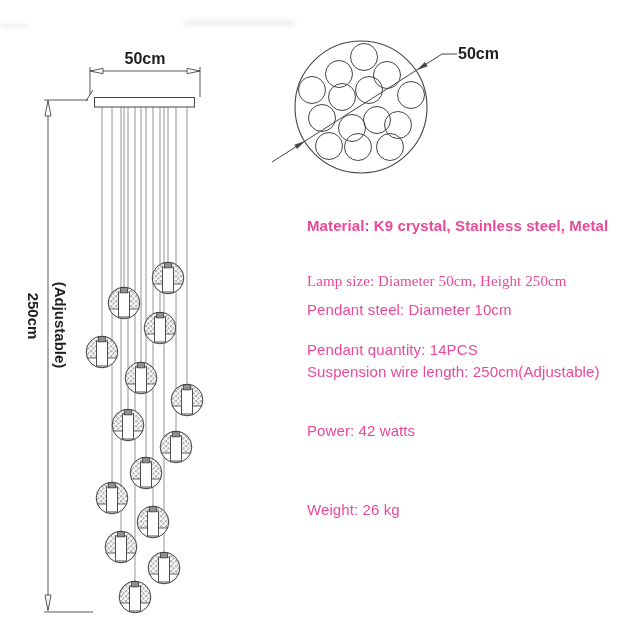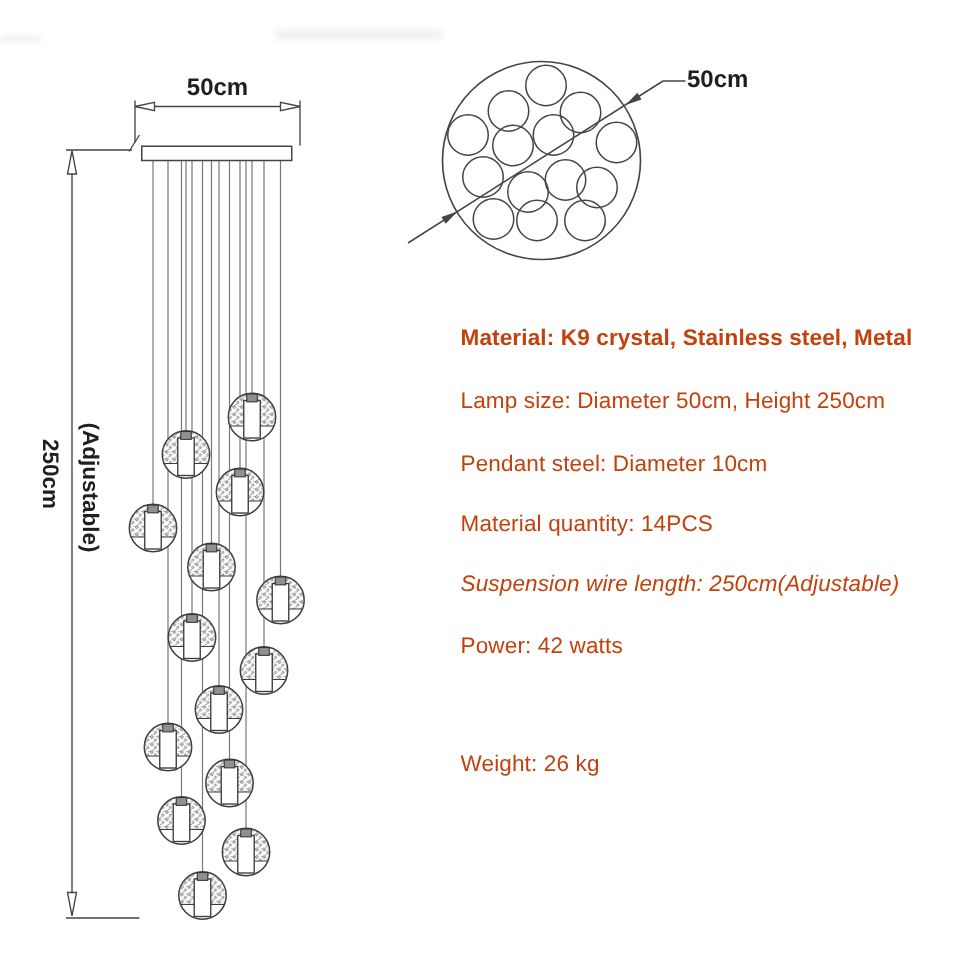--- a/index.html
+++ b/index.html
@@ -3,21 +3,21 @@
 <meta charset="utf-8">
 <style>
   html,body{margin:0;padding:0;background:#fff;}
   .sheet{
     position:relative;width:640px;height:640px;background:#fff;overflow:hidden;
     font-family:"Liberation Sans", sans-serif;color:#1f1f1f;
   }
   svg{position:absolute;left:0;top:0;}
   .spec-line{
     position:absolute;left:307px;font-size:15px;font-weight:500;
-    letter-spacing:.1px;white-space:nowrap;color:#c2410c;line-height:17px;
+    letter-spacing:.1px;white-space:nowrap;color:#ec4899;line-height:17px;
   }
   .spec-line.bold{font-weight:700;}
   .dim-label{
     position:absolute;font-size:16px;font-weight:700;color:#1f1f1f;white-space:nowrap;
   }
   .dim-label.vert{transform:translate(-50%,-50%) rotate(90deg);font-size:15px;}
   .dim-label.hcenter{transform:translateX(-50%);}
   .smudge{position:absolute;background:#efefef;filter:blur(2px);border-radius:3px;}
 </style>
 </head>
@@ -193,21 +193,21 @@
   <div class="dim-label hcenter" style="left:145px;top:50px;">50cm</div>
 
   <div class="dim-label vert" style="left:33px;top:316px;">250cm</div>
 
   <div class="dim-label vert" style="left:60px;top:325px;">(Adjustable)</div>
 
   <div class="dim-label" style="left:458px;top:45px;">50cm</div>
 
   <div id="spec-list">
       <div class="spec-line bold" style="top: 217px;">Material: K9 crystal, Stainless steel, Metal</div>
-      <div class="spec-line" style="top: 259px;">Lamp size: Diameter 50cm, Height 250cm</div>
+      <div class="spec-line" style="top: 273px; font-family: Liberation Serif, serif;">Lamp size: Diameter 50cm, Height 250cm</div>
       <div class="spec-line" style="top: 301px;">Pendant steel: Diameter 10cm</div>
-      <div class="spec-line" style="top: 341px;">Material quantity: 14PCS</div>
-      <div class="spec-line" style="top: 381px; font-style: italic;">Suspension wire length: 250cm(Adjustable)</div>
+      <div class="spec-line" style="top: 341px;">Pendant quantity: 14PCS</div>
+      <div class="spec-line" style="top: 363px;">Suspension wire length: 250cm(Adjustable)</div>
       <div class="spec-line" style="top: 422px;">Power: 42 watts</div>
       <div class="spec-line" style="top: 501px; text-align: center;">Weight: 26 kg</div>
     </div>
 
 </div>
 
 </body></html>

